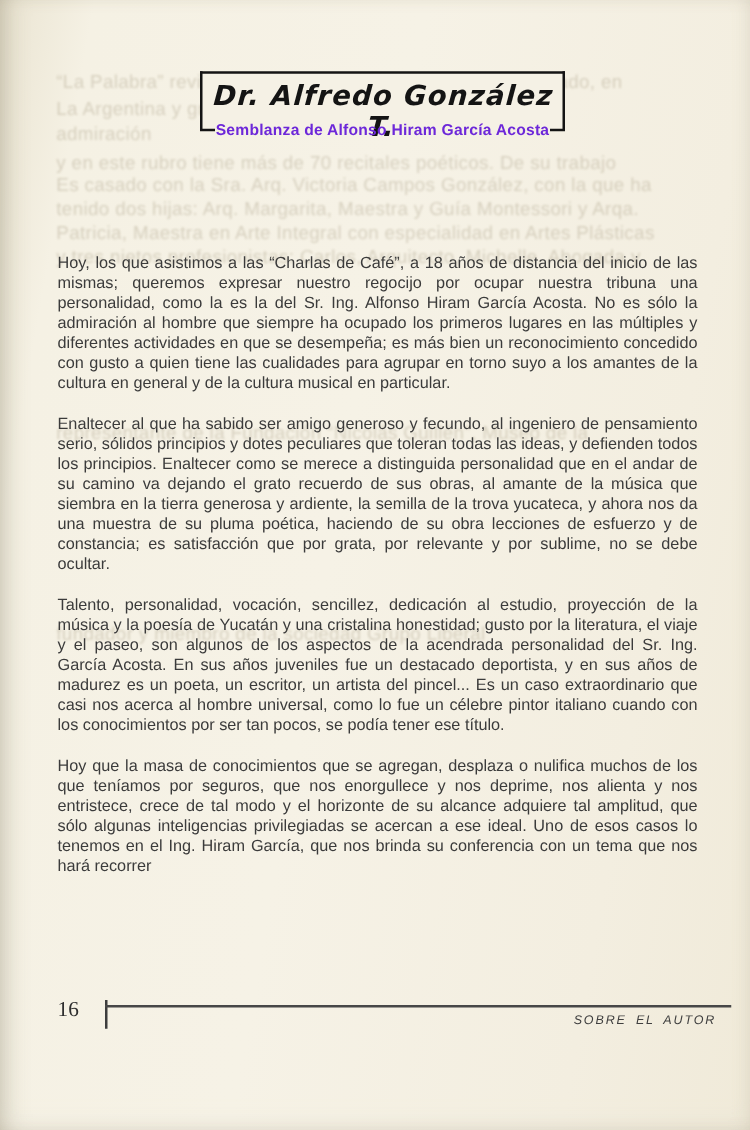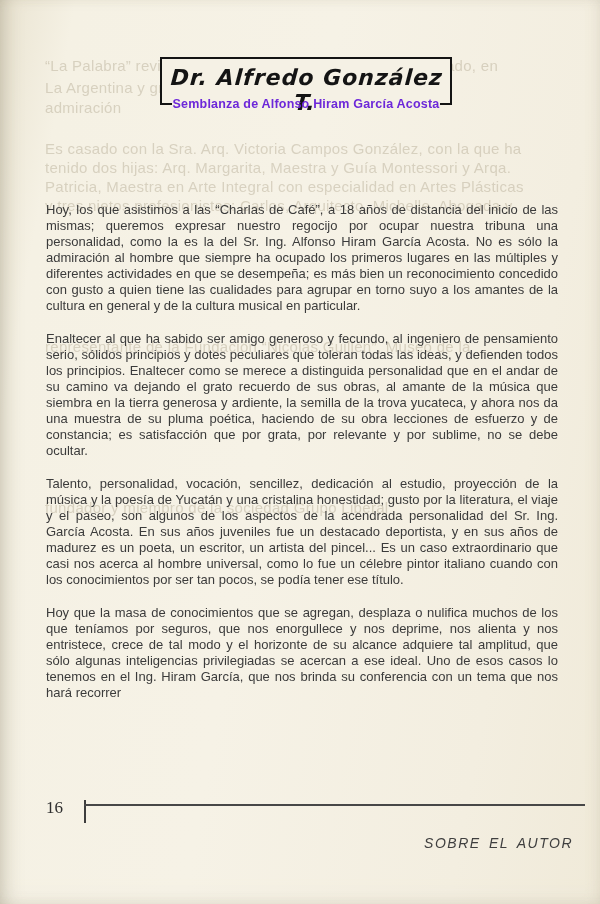--- a/index.html
+++ b/index.html
@@ -98,36 +98,36 @@
   .footer-rule {
     position: absolute; z-index: 3;
     left: 84px; top: 804px;
     width: 501px; height: 1.5px;
     background: #474747;
   }
   .footer-label {
     position: absolute; z-index: 3;
     right: 27px; top: 811px;
     font-style: italic;
-    font-size: 14px;
+    font-size: 10px;
     letter-spacing: 1.5px;
     word-spacing: 3px;
     color: #3f3f3f;
-    margin-top: 24px;
   }
 </style>
 </head>
 <body>
 
 <div class="page">
 
   <div class="bleed-layer" id="bleed-layer">
       <div class="bleed-line" style="top: 56px;">“La Palabra” revista mensual literaria de Santa Fe, El Rosado, en</div>
       <div class="bleed-line" style="top: 78px;">La Argentina y grabaciones con los números de diferentes</div>
       <div class="bleed-line" style="top: 98px;">admiración</div>
+      <div class="bleed-line" style="top: 121px;">y en este rubro tiene más de 70 recitales poéticos. De su trabajo</div>
       <div class="bleed-line" style="top: 139px;">Es casado con la Sra. Arq. Victoria Campos González, con la que ha</div>
       <div class="bleed-line" style="top: 158px;">tenido dos hijas: Arq. Margarita, Maestra y Guía Montessori y Arqa.</div>
       <div class="bleed-line" style="top: 177px;">Patricia, Maestra en Arte Integral con especialidad en Artes Plásticas</div>
       <div class="bleed-line" style="top: 196px;">y tres nietos profesionistas: Carlos, Arquitecto, Michelle, Abogada y</div>
       <div class="bleed-line" style="top: 337px;">representante de la Fundación “Nicolás Guillén”, Museo de la</div>
       <div class="bleed-line" style="top: 498px;">fundador y miembro de la sociedad Grupo Liberal</div>
     </div>
 
   <div class="title-box">
     <div class="title">Dr. Alfredo González T.</div>

